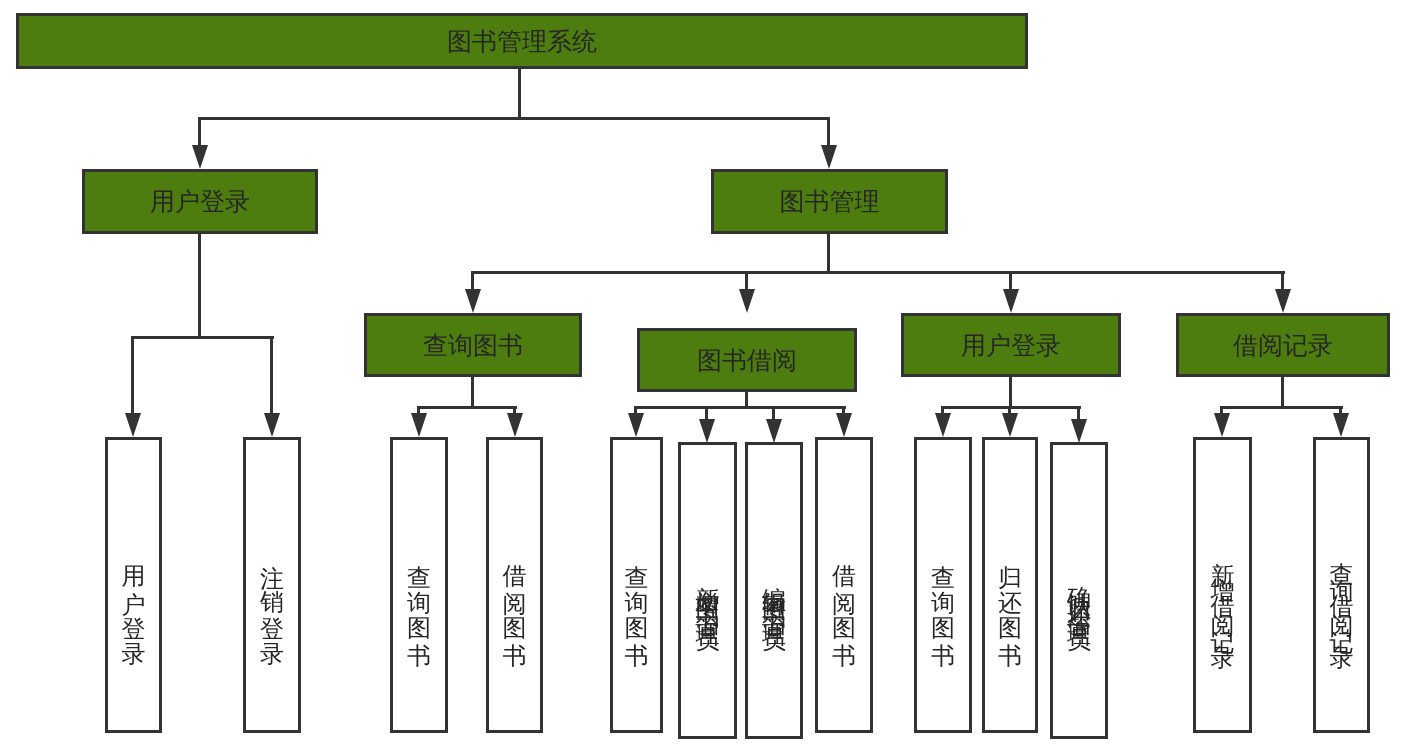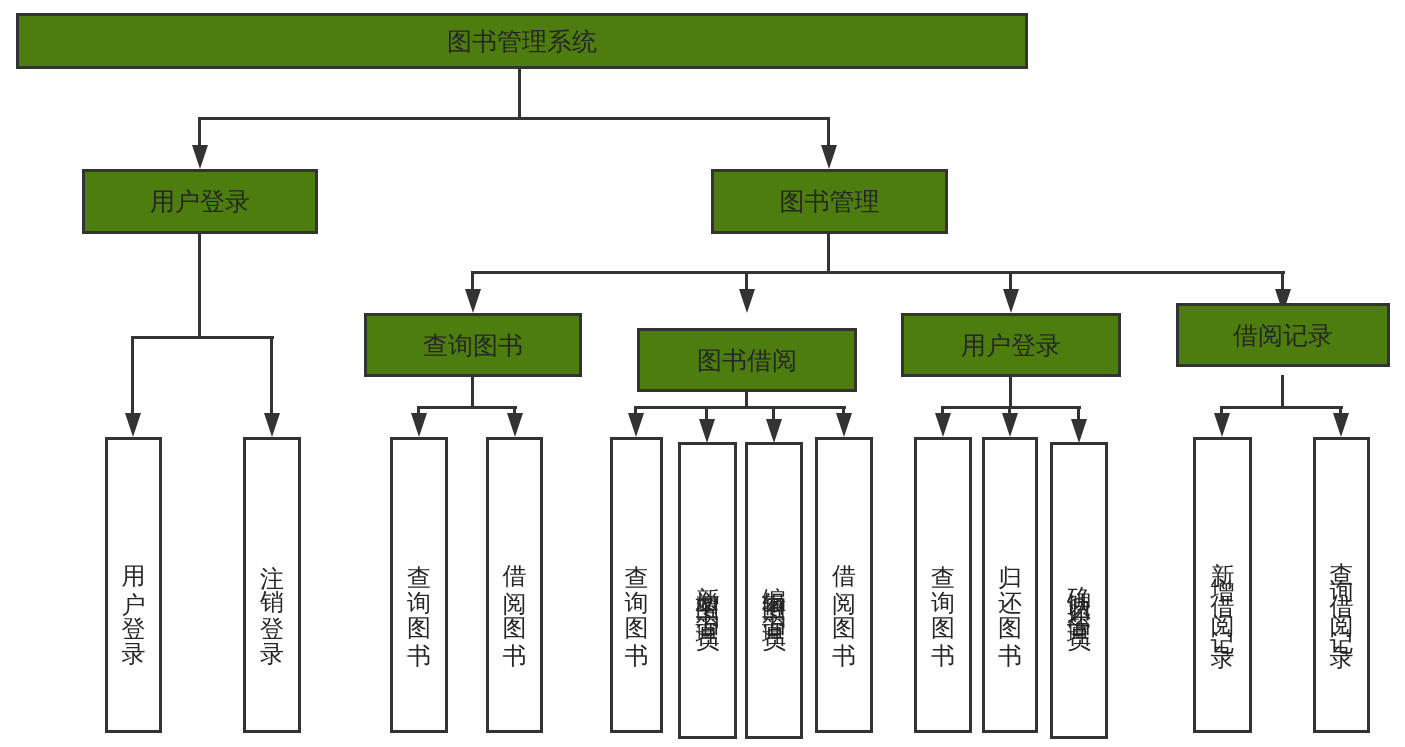--- a/index.html
+++ b/index.html
@@ -105,21 +105,21 @@
 
   <div class="node" style="left:364px;top:313px;width:218px;height:64px">
     <span>查询图书</span>
   </div>
   <div class="node" style="left:637px;top:328px;width:220px;height:64px">
     <span>图书借阅</span>
   </div>
   <div class="node" style="left:901px;top:313px;width:220px;height:64px">
     <span>用户登录</span>
   </div>
-  <div class="node" style="left:1176px;top:303px;width:214px;height:64px">
+  <div class="node" style="left:1176px;top:313px;width:214px;height:64px">
     <span>借阅记录</span>
   </div>
 
   <div class="vnode" style="left:105px;top:437px;width:57px;height:296px">
     <span class="vtext ls4">用户登录</span>
   </div>
   <div class="vnode" style="left:243px;top:437px;width:58px;height:296px">
     <span class="vtext ls4">注销登录</span>
   </div>
 

